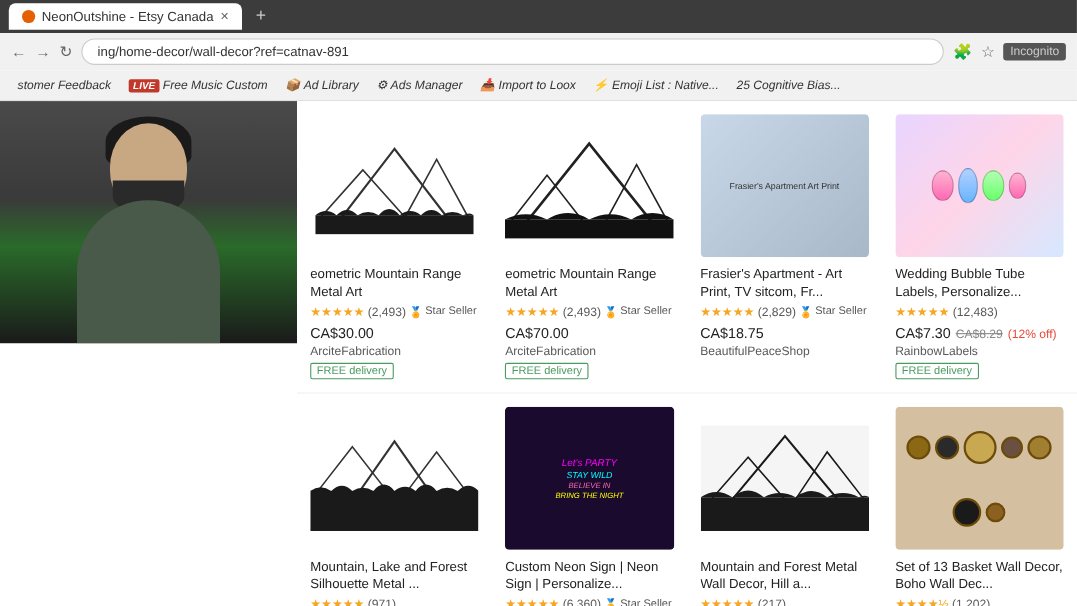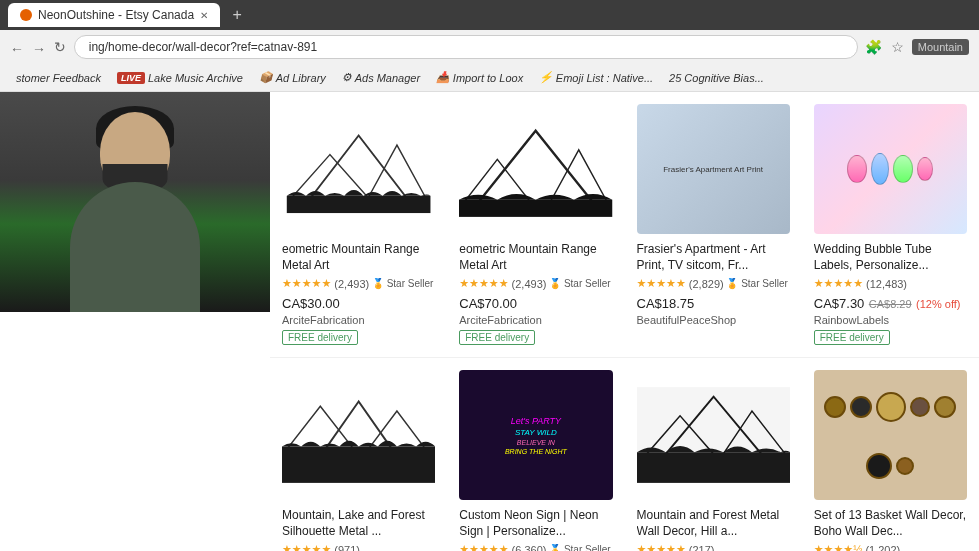--- a/index.html
+++ b/index.html
@@ -356,30 +356,30 @@
 
   <div class="address-bar-row">
     <button class="browser-btn">←</button>
     <button class="browser-btn">→</button>
     <button class="browser-btn">↻</button>
     <div class="address-bar">
       <span>ing/home-decor/wall-decor?ref=catnav-891</span>
     </div>
     <button class="browser-btn">🧩</button>
     <button class="browser-btn">☆</button>
-    <span class="incognito-badge">Mountain</span>
+    <span class="incognito-badge">Incognito</span>
   </div>
 
   <div class="bookmarks-bar">
     <div class="bookmark-item">
       <span>stomer Feedback</span>
     </div>
     <div class="bookmark-item">
       <span class="bookmark-live">LIVE</span>
-      <span>Lake Music Archive</span>
+      <span>Free Music Custom</span>
     </div>
     <div class="bookmark-item">
       <span>📦</span>
       <span>Ad Library</span>
     </div>
     <div class="bookmark-item">
       <span>⚙</span>
       <span>Ads Manager</span>
     </div>
     <div class="bookmark-item">

